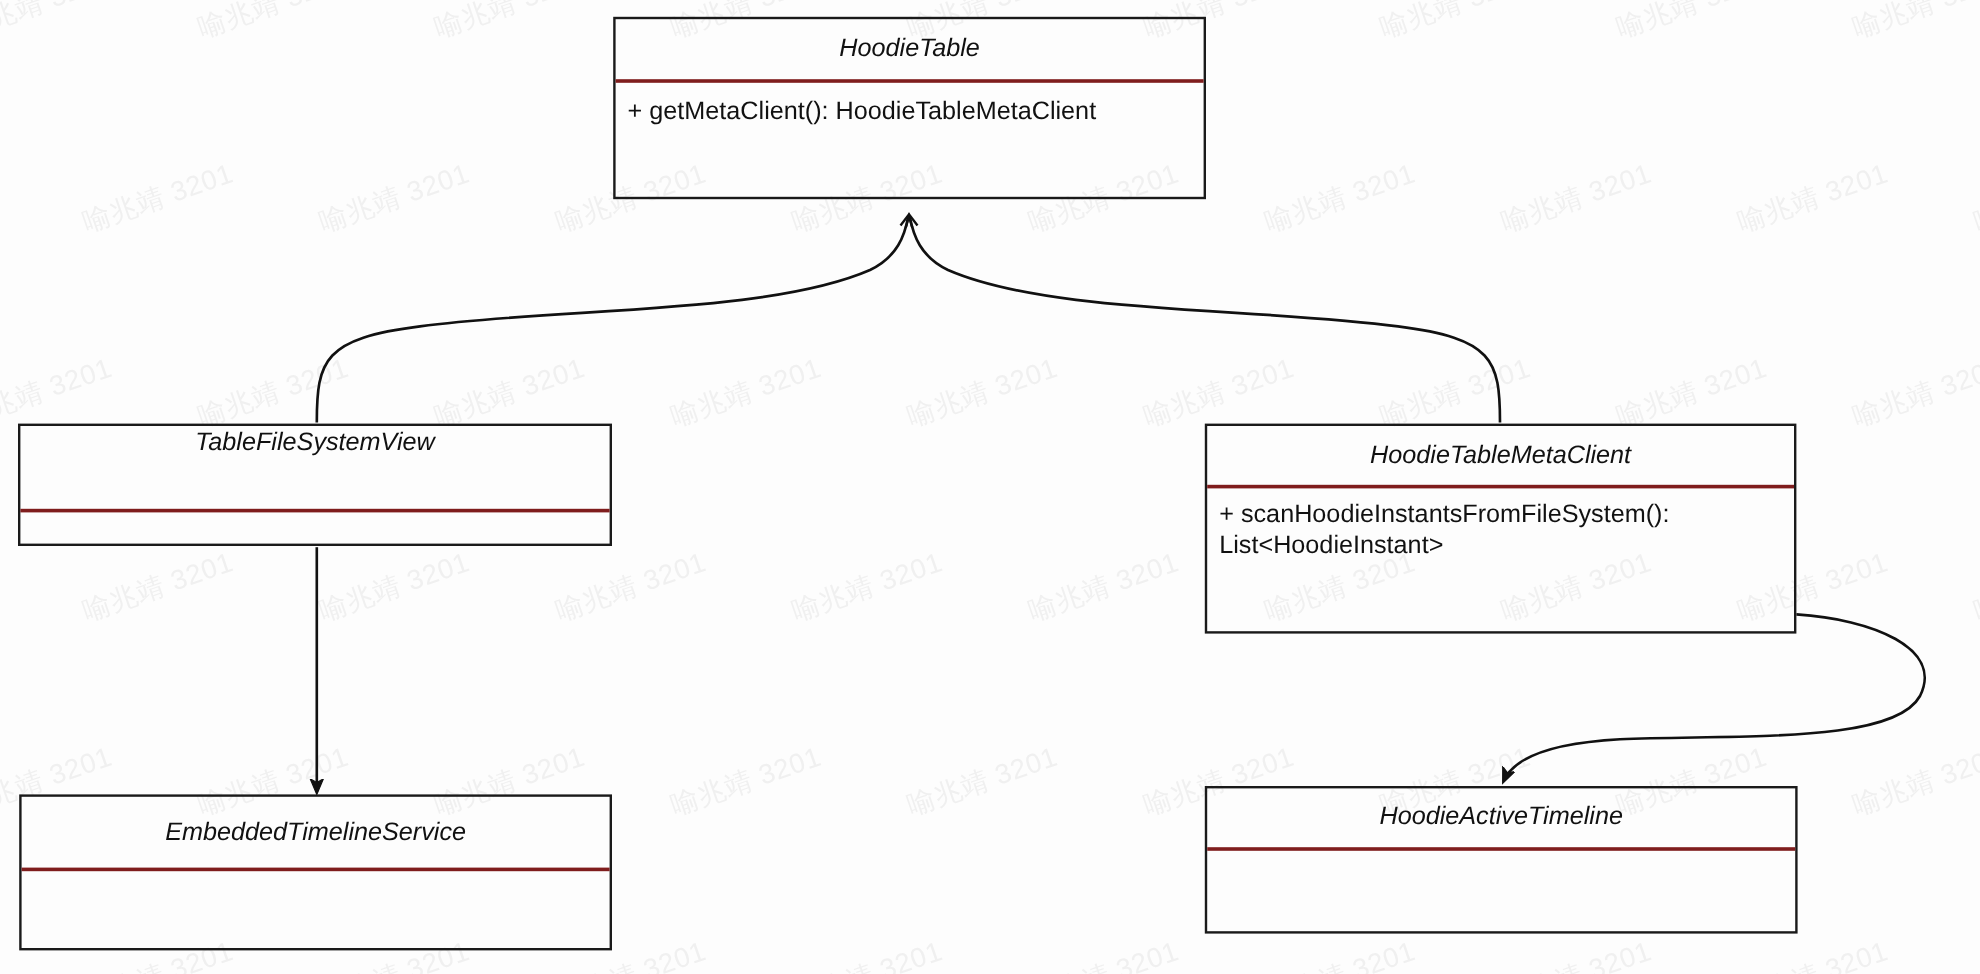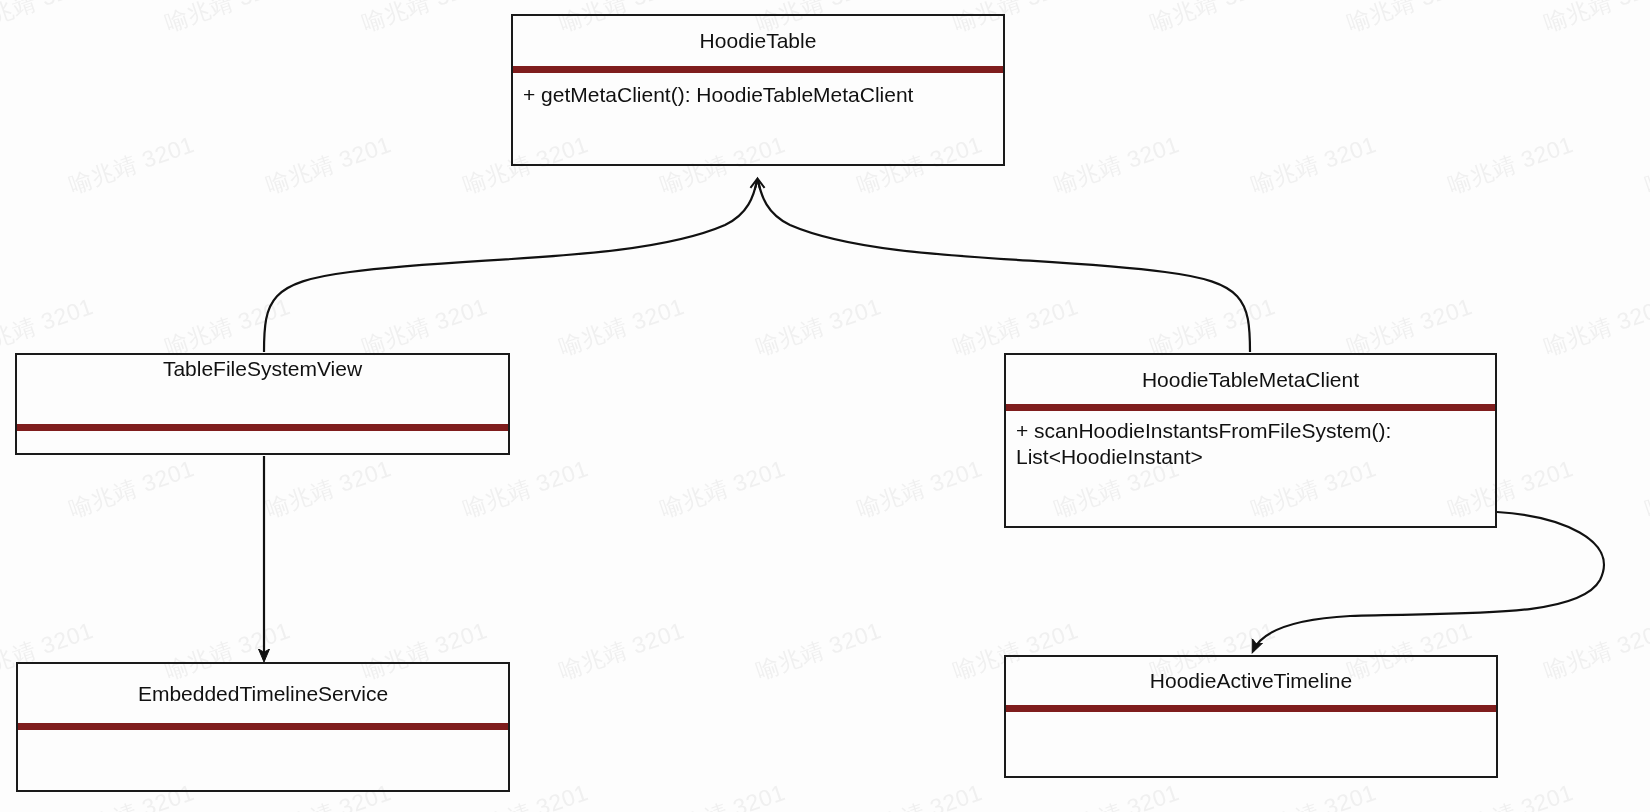--- a/index.html
+++ b/index.html
@@ -52,24 +52,25 @@
   }
   .uml-name {
     box-sizing: border-box;
     display: flex;
     align-items: center;
     justify-content: center;
     text-align: center;
     font-size: 21px;
     color: #111111;
     padding: 2px 8px;
+    font-style: italic;
   }
   .uml-section {
     box-sizing: border-box;
-    border-top: 7px solid #7f1d1d;
+    border-top: 3px solid #7f1d1d;
     padding: 0;
     display: flex;
     flex-direction: column;
     justify-content: center;
   }
   .uml-member {
     font-size: 21px;
     color: #111111;
     padding: 0 10px;
     line-height: 1.22;

